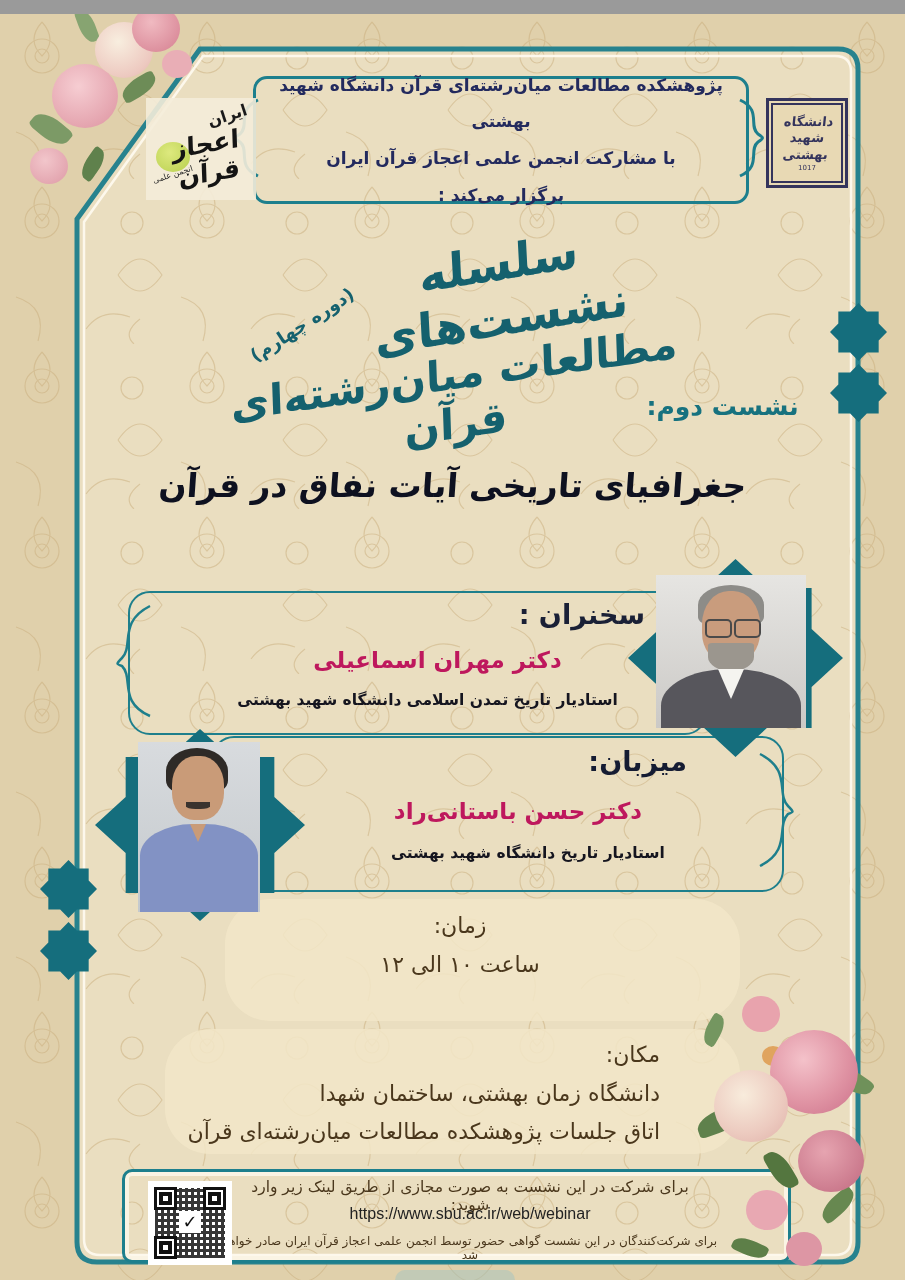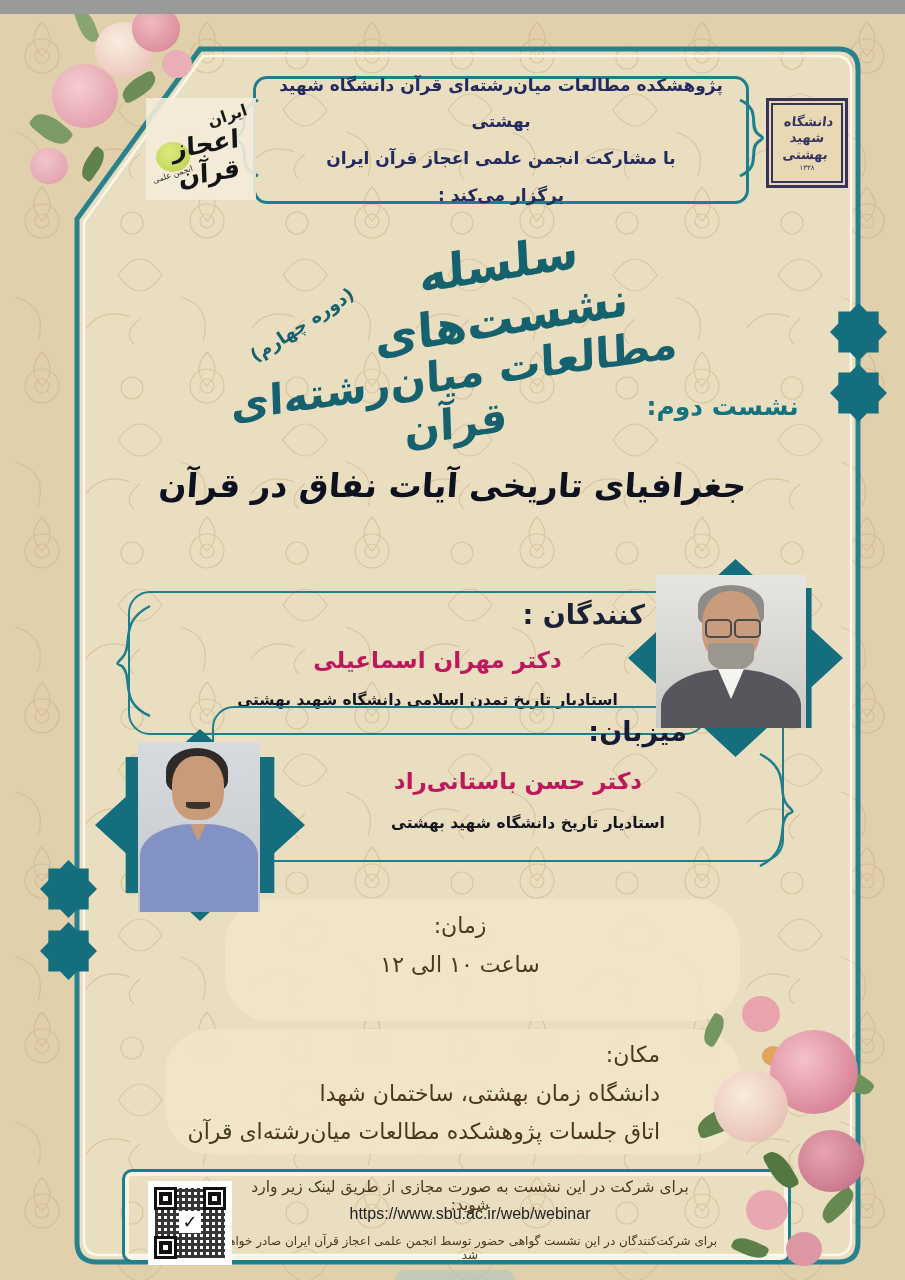--- a/index.html
+++ b/index.html
@@ -75,21 +75,21 @@
   <div class="abs star8" style="left:40px;top:908px;width:57px;height:58px;z-index:3;"></div>
 
   <div class="abs header-box" style="left:253px;top:62px;width:490px;height:122px;">
     <div>پژوهشکده مطالعات میان‌رشته‌ای قرآن دانشگاه شهید بهشتی</div>
     <div>با مشارکت انجمن علمی اعجاز قرآن ایران</div>
     <div>برگزار می‌کند :</div>
   </div>
 
   <div class="abs" style="left:766px;top:84px;width:76px;height:84px;background:#e8d9b4;border:3px solid #34345c;box-shadow:inset 0 0 0 2px #e8d9b4, inset 0 0 0 4px #34345c;z-index:5;display:flex;flex-direction:column;justify-content:center;align-items:center;">
     <div style="color:#34345c;font-weight:bold;font-size:13px;line-height:1.25;text-align:center;transform:skewX(-6deg);">دانشگاه شهید بهشتی</div>
-    <div style="color:#34345c;font-size:7px;margin-top:2px;">۱۳۳۸</div>
+    <div style="color:#34345c;font-size:7px;margin-top:2px;">1017</div>
   </div>
 
   <div class="abs" style="left:146px;top:84px;width:110px;height:102px;background:rgba(244,236,217,.9);z-index:5;">
     <span class="abs petal" style="left:10px;top:44px;width:34px;height:30px;background:radial-gradient(circle at 40% 35%,#dde97e,#b8cf4e);"></span>
     <span class="abs" style="right:8px;top:8px;font-size:16px;font-weight:bold;color:#1a1a1a;transform:rotate(-18deg);">ایران</span>
     <span class="abs" style="right:16px;top:34px;font-size:25px;font-weight:bold;color:#141414;transform:rotate(-10deg) skewX(-8deg);">اعجاز قرآن</span>
     <span class="abs" style="left:6px;top:72px;font-size:8px;color:#2a2a2a;transform:rotate(-18deg);">انجمن علمی</span>
   </div>
 
   <div class="abs" style="left:20px;top:-8px;width:250px;height:230px;z-index:6;">
@@ -105,37 +105,37 @@
   </div>
 
   <div class="abs callig" style="left:290px;top:222px;width:420px;font-size:47px;transform:rotate(-9deg) skewX(-6deg);">سلسله نشست‌های</div>
   <div class="abs callig" style="left:175px;top:336px;width:560px;font-size:42px;transform:rotate(-8deg) skewX(-6deg);">مطالعات میان‌رشته‌ای قرآن</div>
   <div class="abs callig" style="left:236px;top:300px;width:132px;font-size:18px;transform:rotate(-33deg);">(دوره چهارم)</div>
 
   <div class="abs teal-label" style="left:635px;top:378px;width:175px;font-size:25px;text-align:center;">نشست دوم:</div>
   <div class="abs" style="left:95px;top:452px;width:715px;font-size:33px;font-weight:bold;color:#0e1120;text-align:center;transform:skewX(-4deg);z-index:4;">جغرافیای تاریخی آیات نفاق در قرآن</div>
 
   <div class="abs card" style="left:128px;top:577px;width:575px;height:140px;">
-    <div class="abs" style="right:60px;top:6px;font-size:27px;font-weight:bold;color:#1a2036;">کنندگان :</div>
+    <div class="abs" style="right:60px;top:6px;font-size:27px;font-weight:bold;color:#1a2036;">سخنران :</div>
     <div class="abs names" style="right:80px;left:120px;top:54px;font-size:23px;text-align:center;">دکتر مهران اسماعیلی</div>
     <div class="abs affil" style="right:60px;left:80px;top:98px;font-size:15.5px;text-align:center;">استادیار تاریخ تمدن اسلامی دانشگاه شهید بهشتی</div>
   </div>
 
   <div class="abs star8" style="left:628px;top:545px;width:215px;height:198px;z-index:3;"></div>
   <div class="abs portrait" style="left:656px;top:561px;width:150px;height:153px;background:linear-gradient(180deg,#e6e5e2,#cbc9c6);">
     <span class="abs" style="left:42px;top:10px;width:66px;height:40px;background:#8d8c88;border-radius:50% 50% 20% 20%;"></span>
     <span class="abs" style="left:46px;top:16px;width:58px;height:72px;background:#c99c7d;border-radius:46% 46% 42% 42%;"></span>
     <span class="abs" style="left:49px;top:44px;width:23px;height:15px;border:2px solid #4a4a4a;border-radius:5px;"></span>
     <span class="abs" style="left:78px;top:44px;width:23px;height:15px;border:2px solid #4a4a4a;border-radius:5px;"></span>
     <span class="abs" style="left:52px;top:68px;width:46px;height:28px;background:#9b968e;border-radius:10% 10% 55% 55%;"></span>
     <span class="abs" style="left:5px;top:94px;width:140px;height:61px;background:#57565c;border-radius:48% 48% 0 0 / 60% 60% 0 0;"></span>
     <span class="abs" style="left:62px;top:94px;width:26px;height:30px;background:#f5f4f0;clip-path:polygon(0 0,100% 0,50% 100%);"></span>
   </div>
 
-  <div class="abs card" style="left:212px;top:692px;width:568px;height:152px;">
+  <div class="abs card" style="left:212px;top:722px;width:568px;height:152px;">
     <div class="abs" style="right:95px;top:8px;font-size:27px;font-weight:bold;color:#151c33;">میزبان:</div>
     <div class="abs names" style="right:90px;left:130px;top:60px;font-size:23px;text-align:center;">دکتر حسن باستانی‌راد</div>
     <div class="abs affil" style="right:90px;left:150px;top:106px;font-size:15.5px;text-align:center;">استادیار تاریخ دانشگاه شهید بهشتی</div>
   </div>
 
   <div class="abs star8" style="left:95px;top:715px;width:210px;height:192px;z-index:3;"></div>
   <div class="abs portrait" style="left:138px;top:728px;width:122px;height:170px;background:linear-gradient(180deg,#d8dbde,#c4c9cd);">
     <span class="abs" style="left:28px;top:6px;width:62px;height:46px;background:#2e2a27;border-radius:50% 50% 30% 30%;"></span>
     <span class="abs" style="left:34px;top:14px;width:52px;height:64px;background:#c99b78;border-radius:45% 45% 42% 42%;"></span>
     <span class="abs" style="left:48px;top:60px;width:24px;height:7px;background:#3a332e;border-radius:0 0 40% 40%;"></span>

